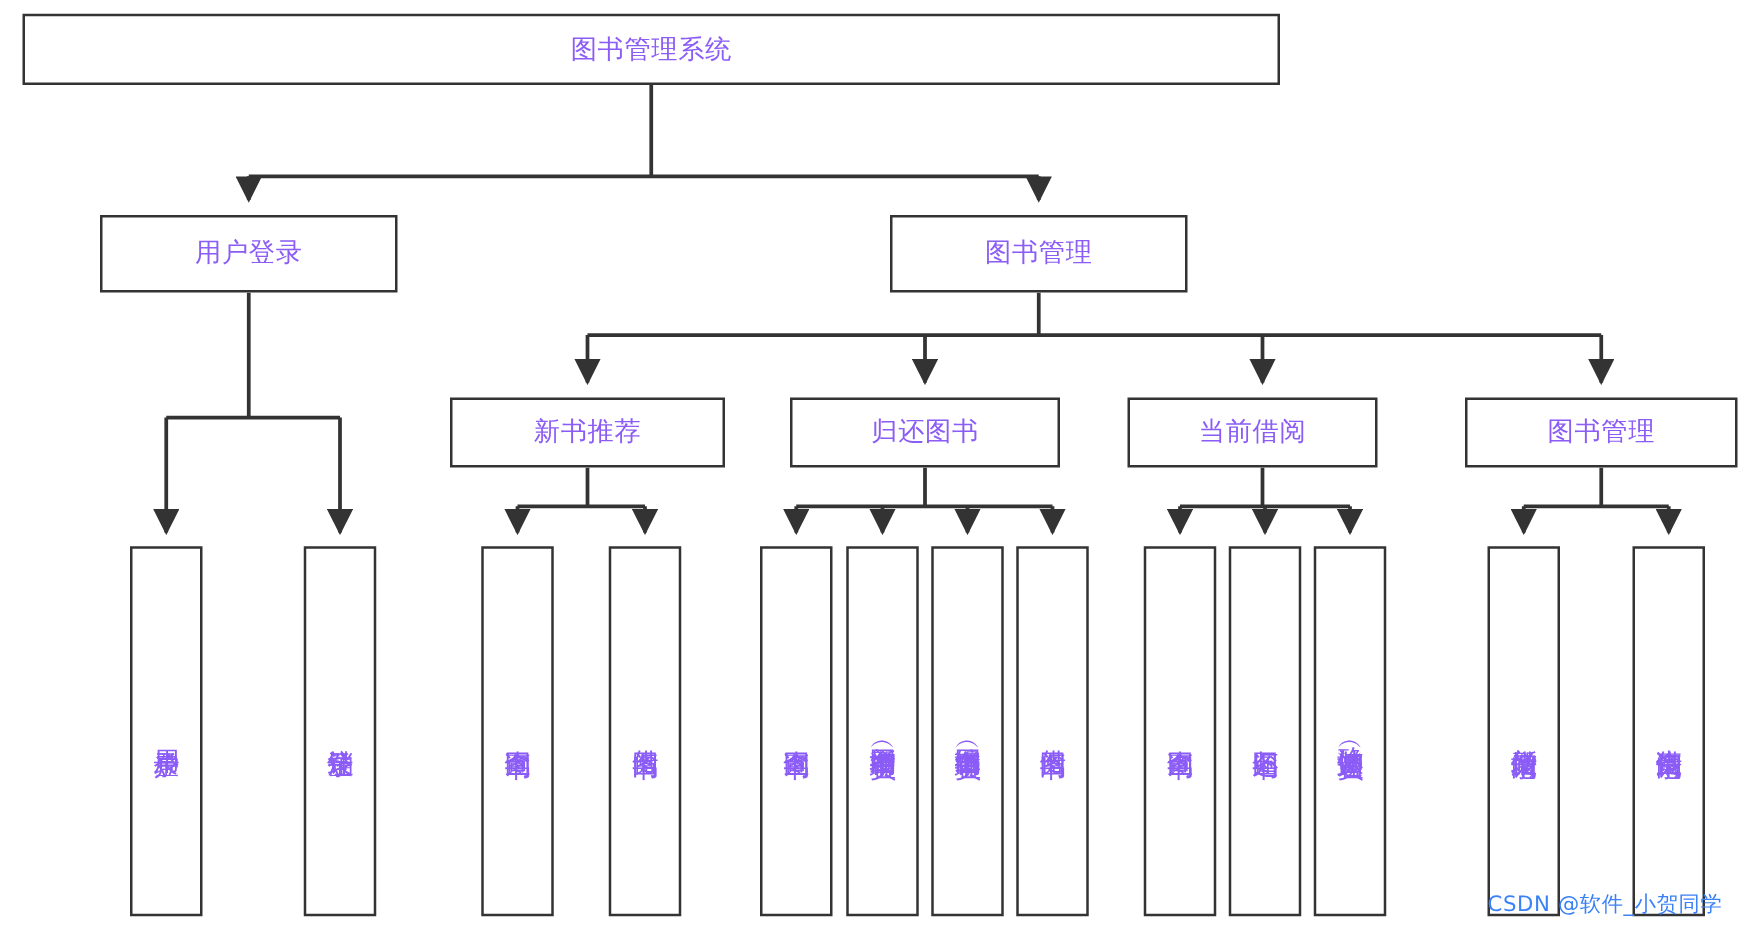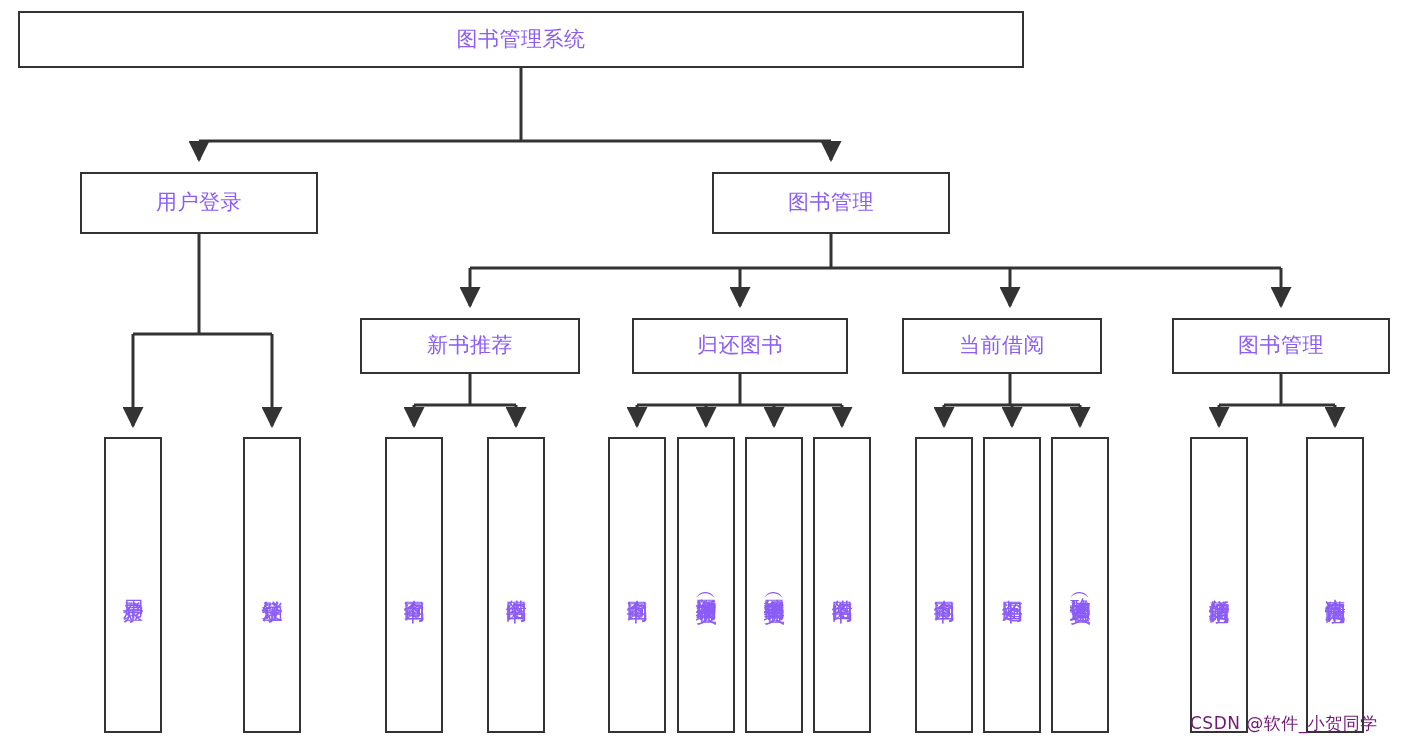--- a/index.html
+++ b/index.html
@@ -65,21 +65,21 @@
   }
   .leaf {
     top: 437px;
     height: 296px;
   }
   #watermark {
     position: absolute;
     left: 1190px;
     top: 712px;
     font-size: 17px;
-    color: #701a75;
+    color: #3b82f6;
     white-space: nowrap;
     letter-spacing: 0.5px;
     text-align: center;
   }
 </style>
 </head>
 <body>
 
 <div id="canvas">
 

